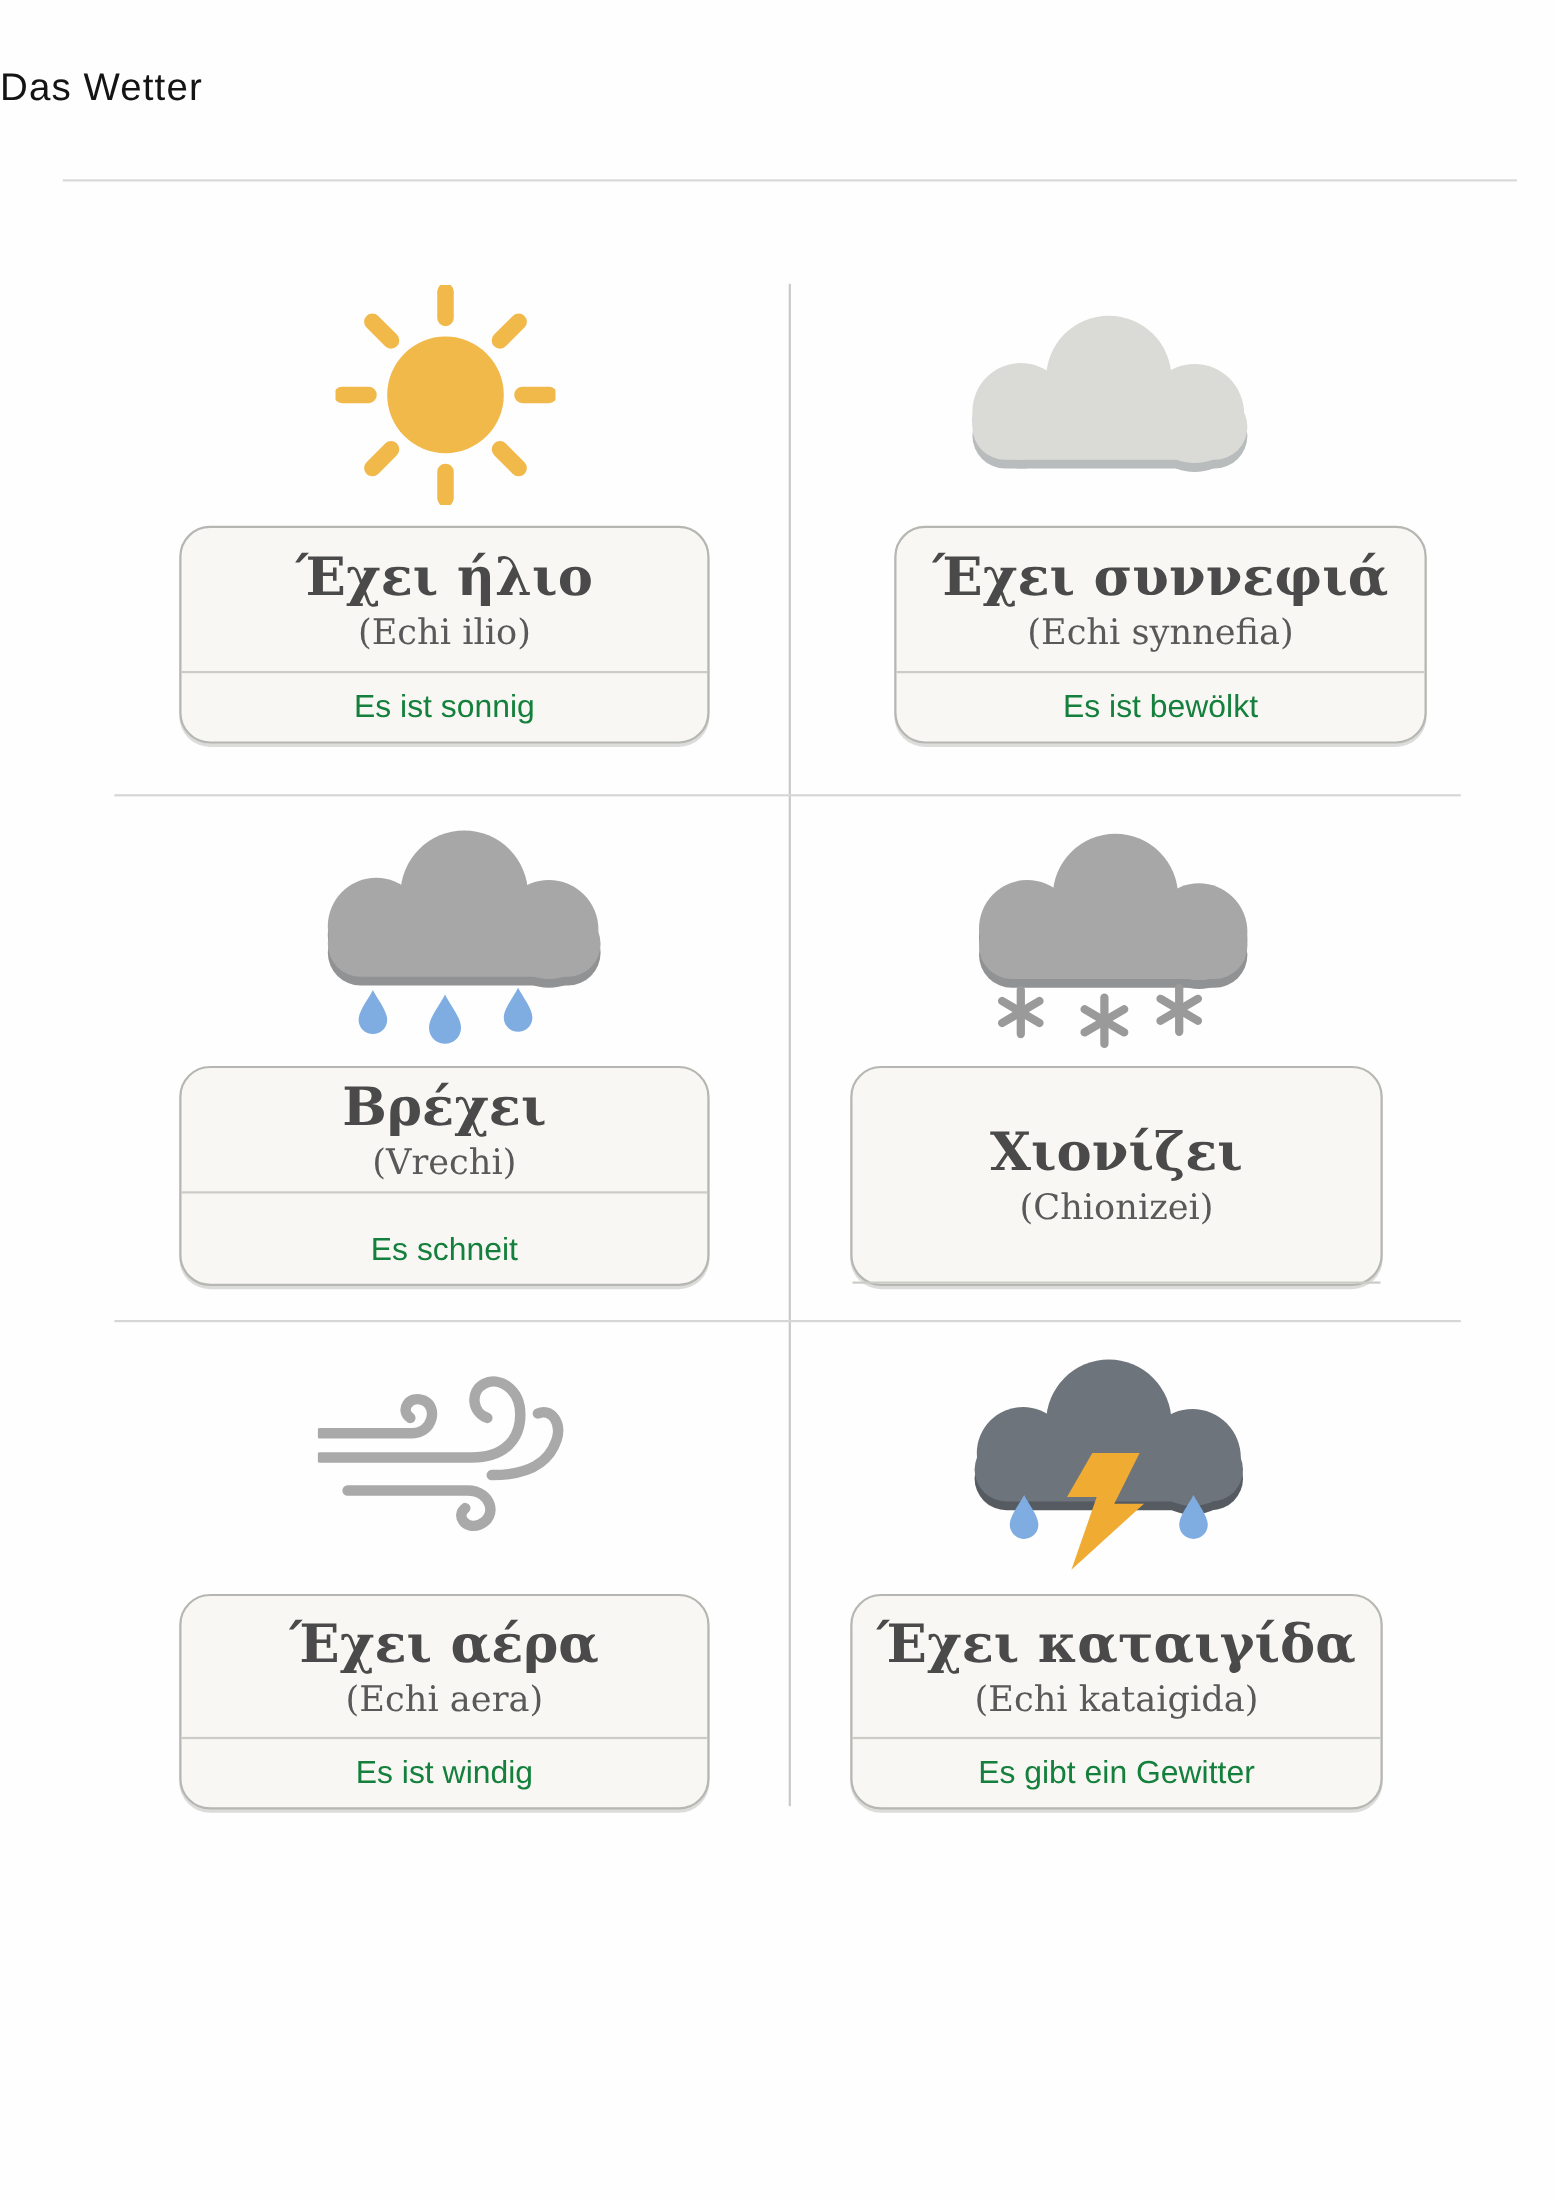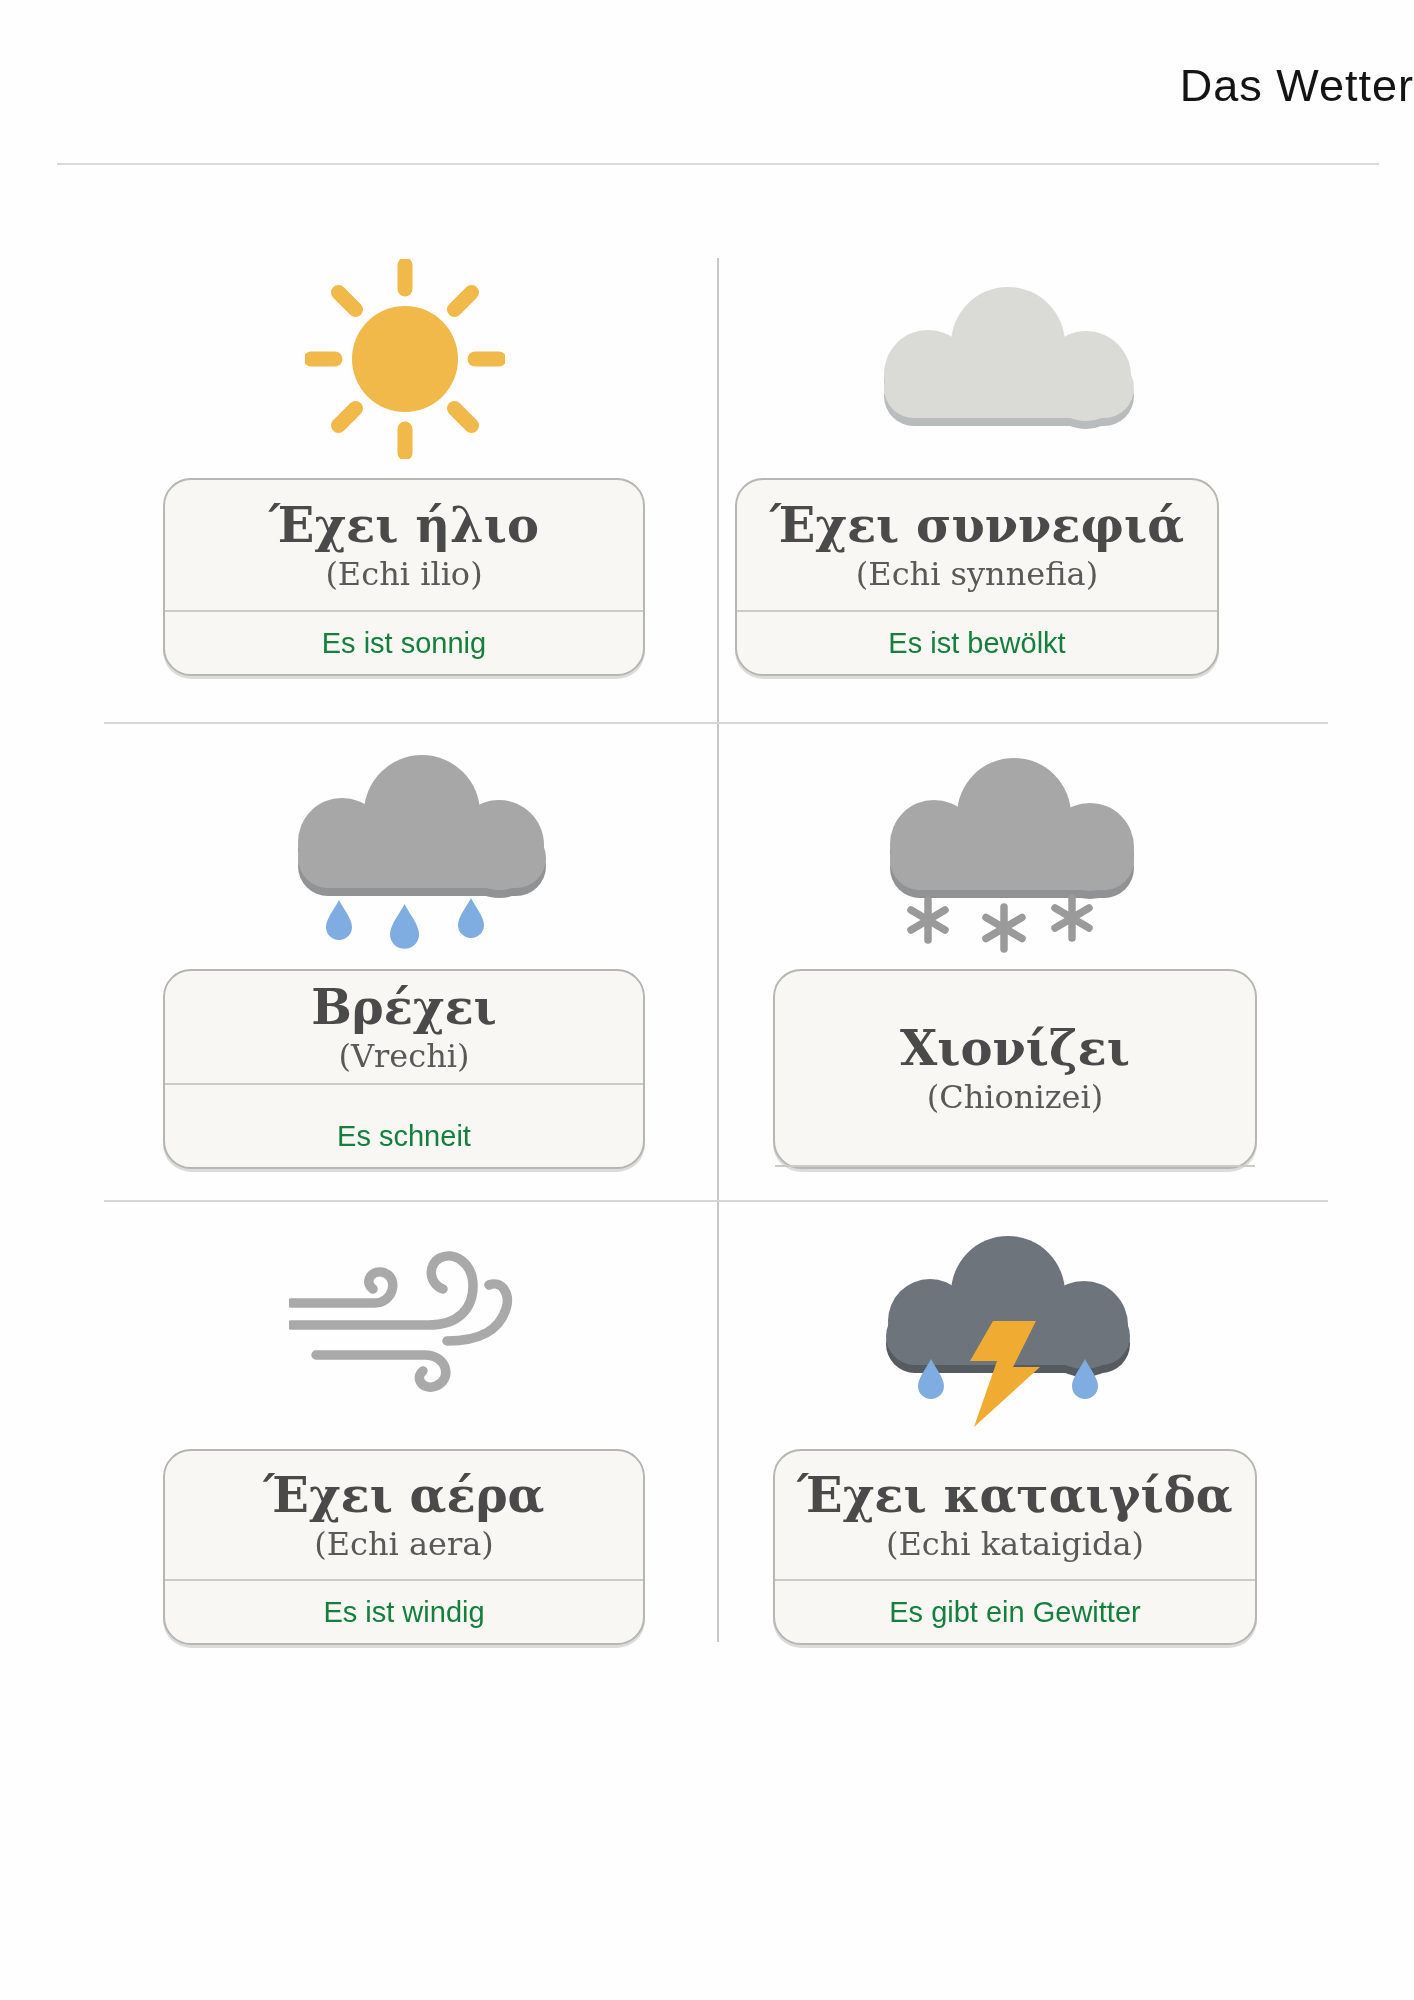--- a/index.html
+++ b/index.html
@@ -2,21 +2,21 @@
 <html><head>
 <meta charset="utf-8">
 <style>
   html,body{margin:0;padding:0;background:#ffffff;}
   .page{
     position:relative;width:1414px;height:2000px;background:#fefefe;
     font-family:"Liberation Sans",sans-serif;overflow:hidden;
   }
   .title{
     position:absolute;top:60px;left:0;width:100%;margin:0;
-    text-align:right;font-size:45px;font-weight:500;color:#141414;letter-spacing:1px;
+    text-align:left;font-size:35px;font-weight:500;color:#141414;letter-spacing:1px;
   }
   .title-rule{position:absolute;top:163px;left:57px;width:1322px;height:2px;background:#d9d9d9;}
   .v-divider{position:absolute;left:717px;top:258px;width:2px;height:1384px;background:#c9c9c9;}
   .h-divider{position:absolute;left:104px;width:1224px;height:2px;background:#d6d6d6;}
   .hd1{top:722px;}
   .hd2{top:1200px;}
 
   .icon{position:absolute;}
   .i1{left:305px;top:259px;width:200px;height:200px;}
   .i2{left:858px;top:284px;width:292px;height:148px;}
@@ -24,21 +24,21 @@
   .i4{left:862px;top:754px;width:282px;height:200px;}
   .i5{left:289px;top:1246px;width:232px;height:152px;}
   .i6{left:860px;top:1233px;width:290px;height:196px;}
   .icon svg{display:block;width:100%;height:100%;}
 
   .card{
     position:absolute;background:#f8f7f3;border:2px solid #b6b6b2;border-radius:28px;
     display:flex;flex-direction:column;box-shadow:0 3px 0 rgba(120,120,115,0.25);
   }
   .c1{left:163px;top:478px;width:478px;height:194px;}
-  .c2{left:735px;top:478px;width:480px;height:194px;}
+  .c2{left:813px;top:478px;width:480px;height:194px;}
   .c3{left:163px;top:969px;width:478px;height:196px;gap:20px;}
   .c4{left:773px;top:969px;width:480px;height:196px;}
   .c5{left:163px;top:1449px;width:478px;height:192px;}
   .c6{left:773px;top:1449px;width:480px;height:192px;}
 
   .card-top{
     flex:1;display:flex;flex-direction:column;align-items:center;justify-content:center;
     gap:1px;border-bottom:2px solid #ccccc6;
   }
   .greek{font-family:"DejaVu Serif",serif;font-weight:700;font-size:48px;line-height:1.2;color:#4a4a4a;}

